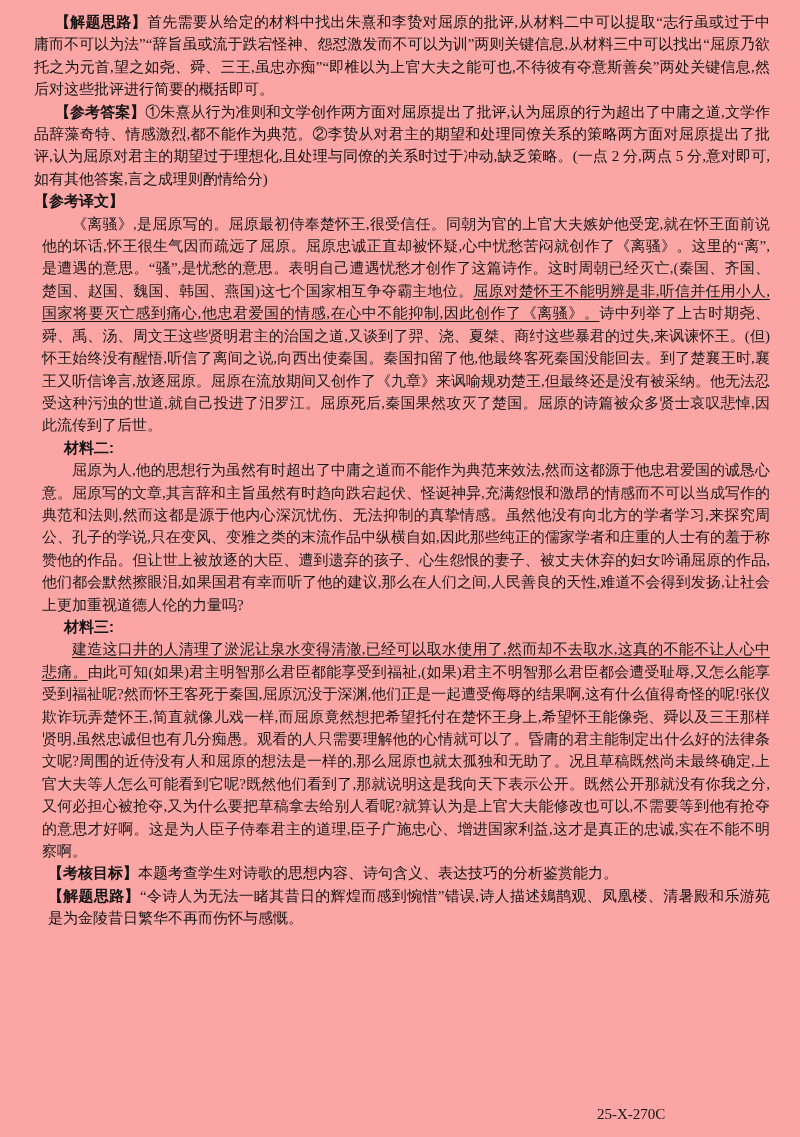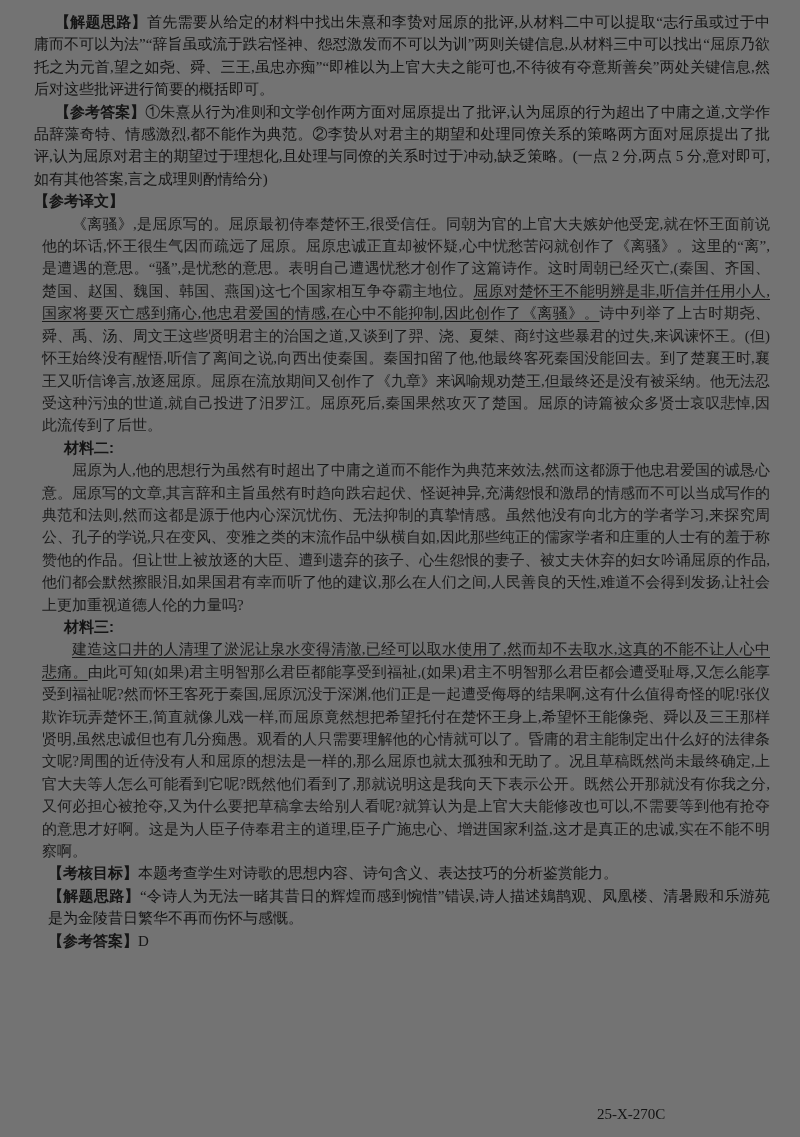--- a/index.html
+++ b/index.html
@@ -2,21 +2,21 @@
 <html><head>
 <meta charset="utf-8">
 <style>
   * { margin: 0; padding: 0; box-sizing: border-box; }
   html, body { background: #e8e8e6; }
   body { width: 800px; margin: 0 auto; }
   .page {
     position: relative;
     width: 800px;
     height: 1137px;
-    background: #737373;
+    background: #fca5a5;
     color: #141414;
     font-family: "Liberation Serif", "DejaVu Serif", serif;
     font-size: 15px;
     line-height: 22.4px;
     overflow: hidden;
   }
   .content { padding: 11px 30px 0 34px; }
   p { text-align: justify; text-justify: inter-character; }
   .lbl {
     font-weight: 700;
@@ -73,21 +73,20 @@
 
     <p class="mat-label">材料二:</p>
     <p class="indent2 kaiti">屈原为人,他的思想行为虽然有时超出了中庸之道而不能作为典范来效法,然而这都源于他忠君爱国的诚恳心意。屈原写的文章,其言辞和主旨虽然有时趋向跌宕起伏、怪诞神异,充满怨恨和激昂的情感而不可以当成写作的典范和法则,然而这都是源于他内心深沉忧伤、无法抑制的真挚情感。虽然他没有向北方的学者学习,来探究周公、孔子的学说,只在变风、变雅之类的末流作品中纵横自如,因此那些纯正的儒家学者和庄重的人士有的羞于称赞他的作品。但让世上被放逐的大臣、遭到遗弃的孩子、心生怨恨的妻子、被丈夫休弃的妇女吟诵屈原的作品,他们都会默然擦眼泪,如果国君有幸而听了他的建议,那么在人们之间,人民善良的天性,难道不会得到发扬,让社会上更加重视道德人伦的力量吗?</p>
 
     <p class="mat-label">材料三:</p>
     <p class="indent2 kaiti"><span class="ul">建造这口井的人清理了淤泥让泉水变得清澈,已经可以取水使用了,然而却不去取水,这真的不能不让人心中悲痛。</span><span>由此可知(如果)君主明智那么君臣都能享受到福祉,(如果)君主不明智那么君臣都会遭受耻辱,又怎么能享受到福祉呢?然而怀王客死于秦国,屈原沉没于深渊,他们正是一起遭受侮辱的结果啊,这有什么值得奇怪的呢!张仪欺诈玩弄楚怀王,简直就像儿戏一样,而屈原竟然想把希望托付在楚怀王身上,希望怀王能像尧、舜以及三王那样贤明,虽然忠诚但也有几分痴愚。观看的人只需要理解他的心情就可以了。昏庸的君主能制定出什么好的法律条文呢?周围的近侍没有人和屈原的想法是一样的,那么屈原也就太孤独和无助了。况且草稿既然尚未最终确定,上官大夫等人怎么可能看到它呢?既然他们看到了,那就说明这是我向天下表示公开。既然公开那就没有你我之分,又何必担心被抢夺,又为什么要把草稿拿去给别人看呢?就算认为是上官大夫能修改也可以,不需要等到他有抢夺的意思才好啊。这是为人臣子侍奉君主的道理,臣子广施忠心、增进国家利益,这才是真正的忠诚,实在不能不明察啊。</span></p>
 
     <div>
       <p class="sub"><span class="lbl">【考核目标】</span><span>本题考查学生对诗歌的思想内容、诗句含义、表达技巧的分析鉴赏能力。</span></p>
       <p class="sub"><span class="lbl">【解题思路】</span><span>“令诗人为无法一睹其昔日的辉煌而感到惋惜”错误,诗人描述鳷鹊观、凤凰楼、清暑殿和乐游苑是为金陵昔日繁华不再而伤怀与感慨。</span></p>
-      <p class="sub"><span class="lbl">【参考答案】</span><span>D</span></p>
     </div>
 
 
   </div>
 
   <div class="footer">
     <span class="footer-main"><span class="lbl">【高三 12 月联考·语文参考答案</span>&nbsp;&nbsp;<span>第 3 页(共 6 页)】</span></span>
     <span class="footer-code">25-X-270C</span>
   </div>
 </div>

